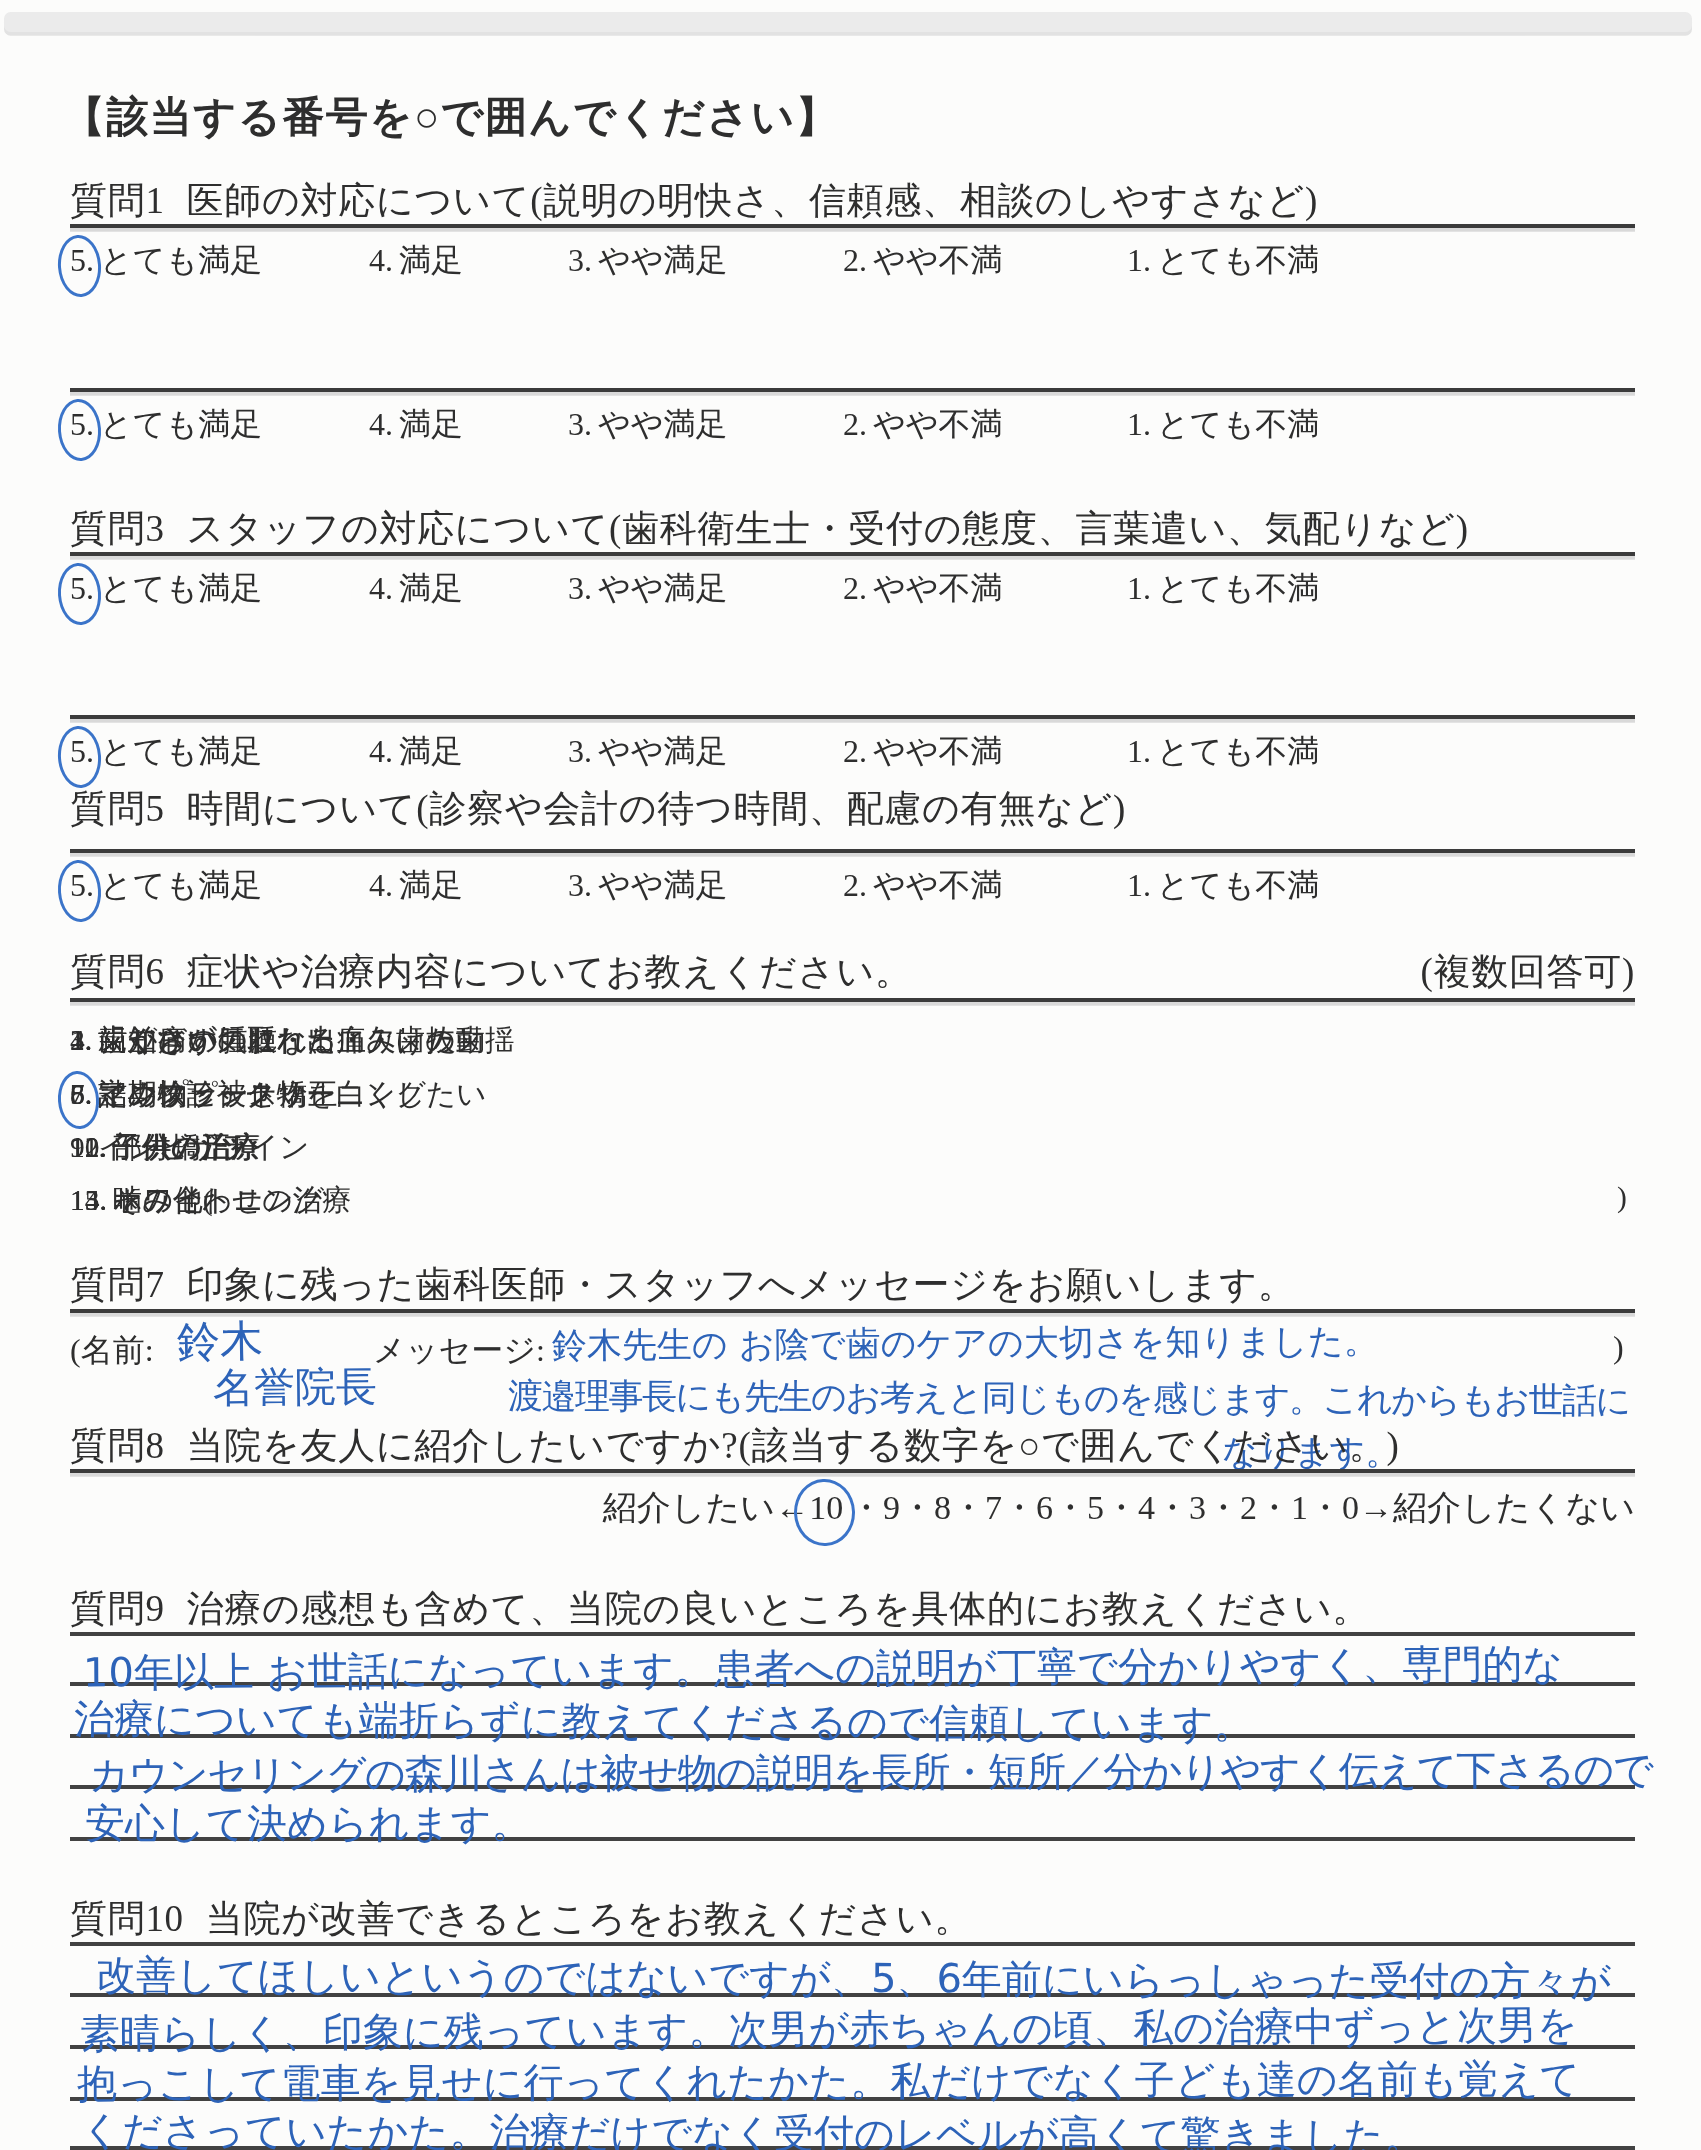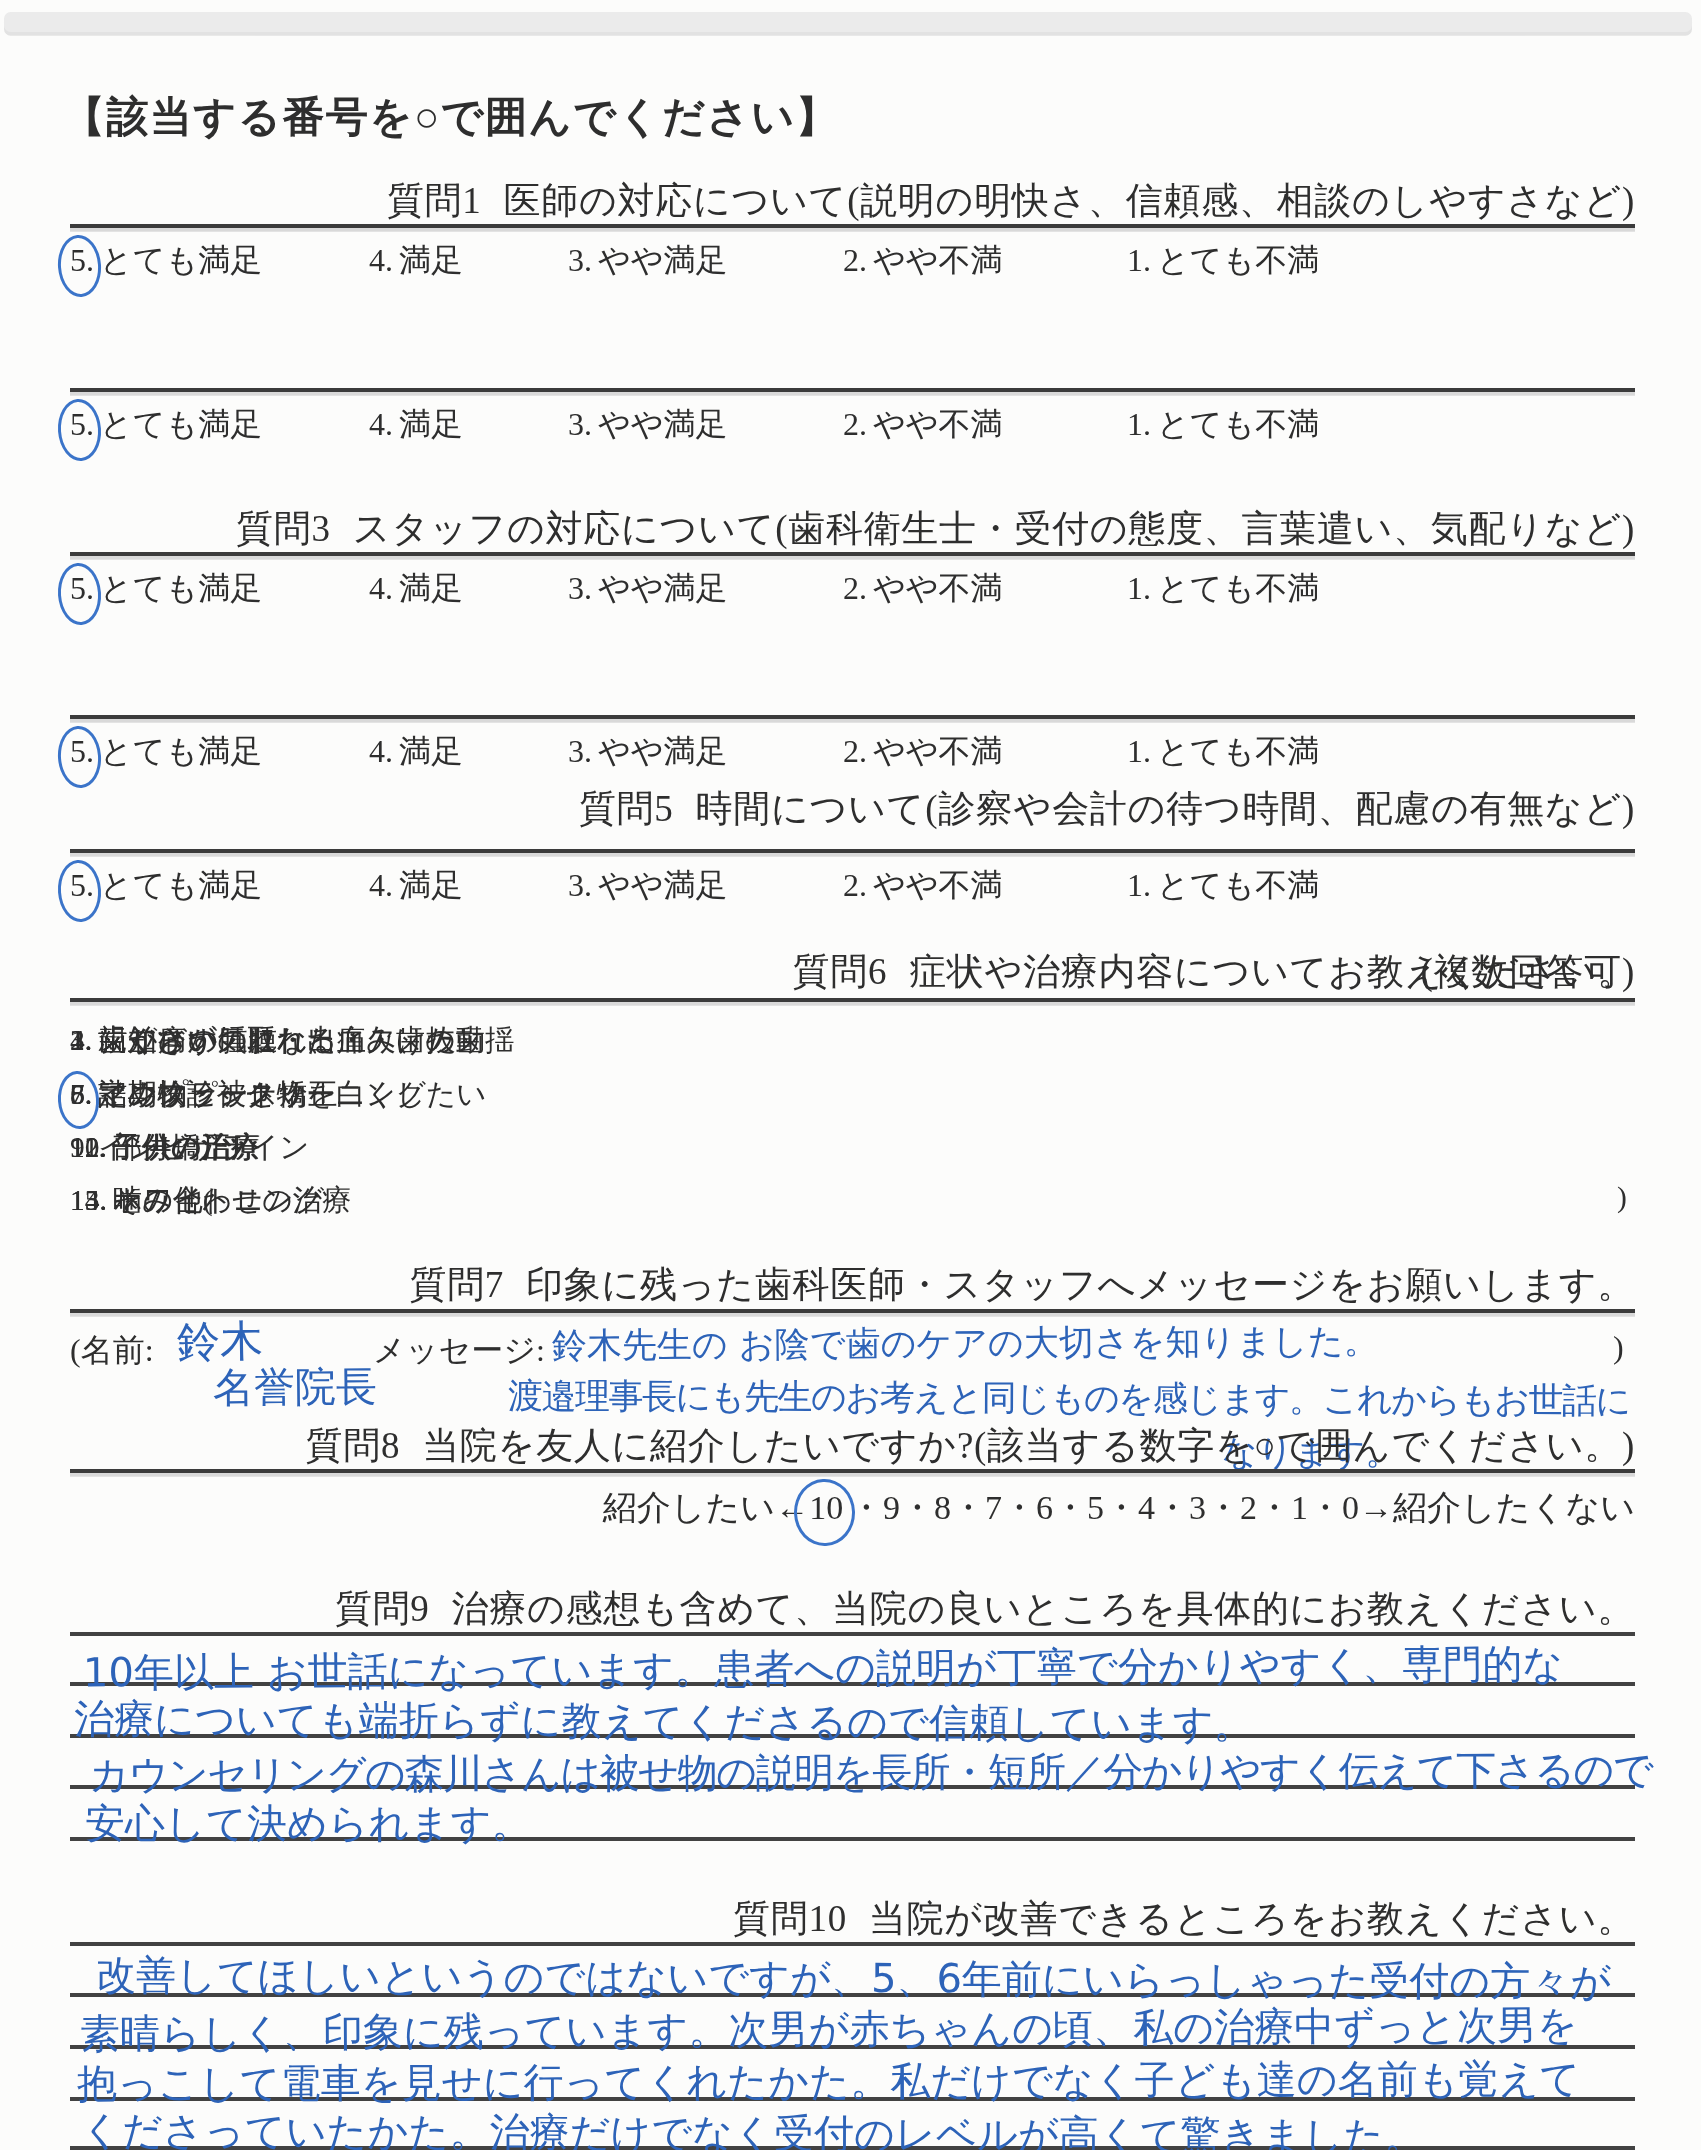--- a/index.html
+++ b/index.html
@@ -2,21 +2,21 @@
 <html lang="ja" style="font-size:11.8px"><head>
 <meta charset="utf-8">
 <style>
   html,body{margin:0;padding:0;background:#ffffff;}
   #page{position:relative;width:1701px;height:2151px;background:#fcfcfb;overflow:hidden;
         font-family:"Liberation Serif","DejaVu Serif",serif;color:#2e2e2e;}
   .band{position:absolute;left:4.4px;top:11.8px;width:1688px;height:20.7px;background:#ebebeb;
         border-radius:6.6px;box-shadow:0 3.7px 0 #e2e2e2;}
   .title{position:absolute;left:63px;top:65px;font-size:42px;font-weight:700;letter-spacing:1.5px;white-space:nowrap;margin-top:24px;}
   .abs{position:absolute;left:70px;width:1565px;}
-  .qheader{font-size:37px;white-space:nowrap;letter-spacing:0.7px;text-align:right;}
+  .qheader{font-size:37px;white-space:nowrap;letter-spacing:0.7px;}
   .qheader .qlabel{margin-right:22px;}
   .qnote{position:absolute;right:0;top:0;font-size:37px;}
   .rule{position:absolute;left:70px;width:1565px;height:3.7px;background:#3b3b3b;box-shadow:0 3.7px 0 #d9d9d9;}
   .ansrule{position:absolute;left:70px;width:1565px;height:3.7px;background:#424242;}
   .opts{font-size:32px;white-space:nowrap;}
   .opt{display:inline-block;vertical-align:top;}
   .w1{width:299px}.w2{width:199px}.w3{width:275px}.w4{width:284px}
   .num{margin-right:5.9px;position:relative;display:inline-block;}
   .q6row{height:0;}
   .q6item{position:absolute;white-space:nowrap;font-size:29.5px;}

